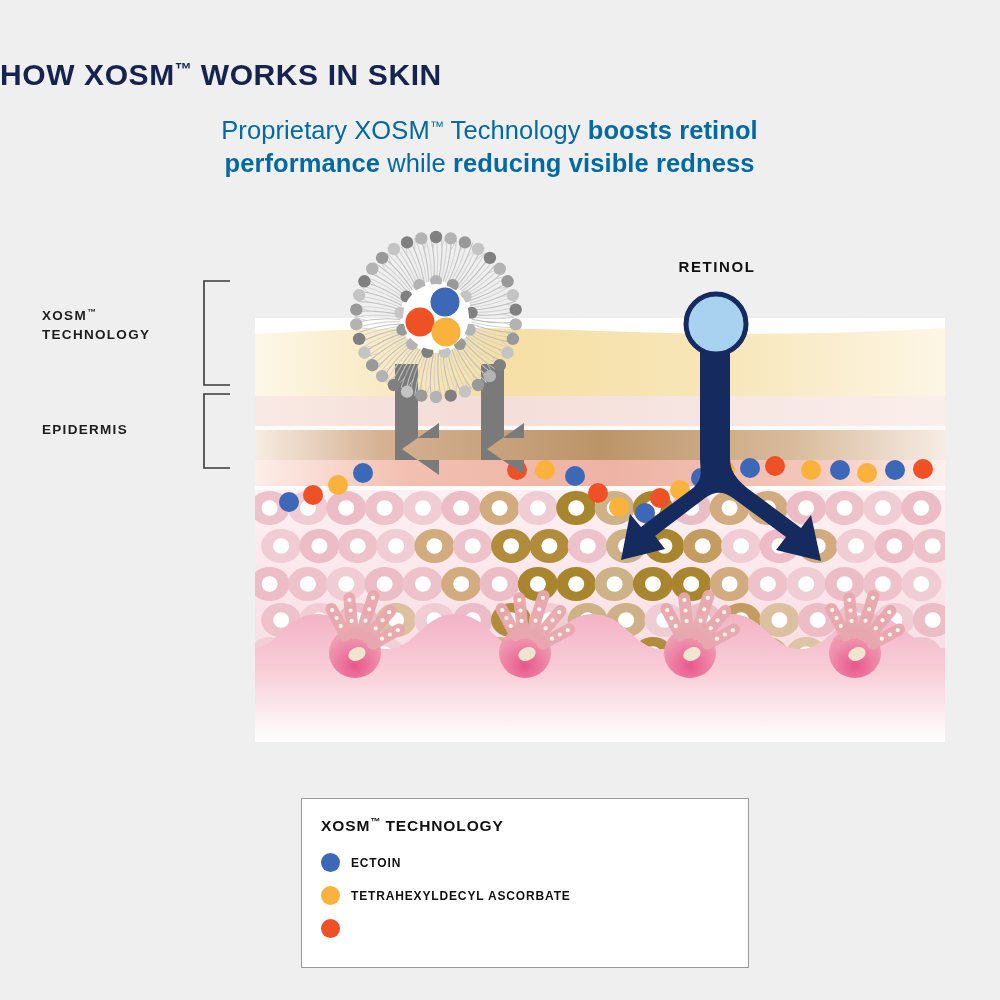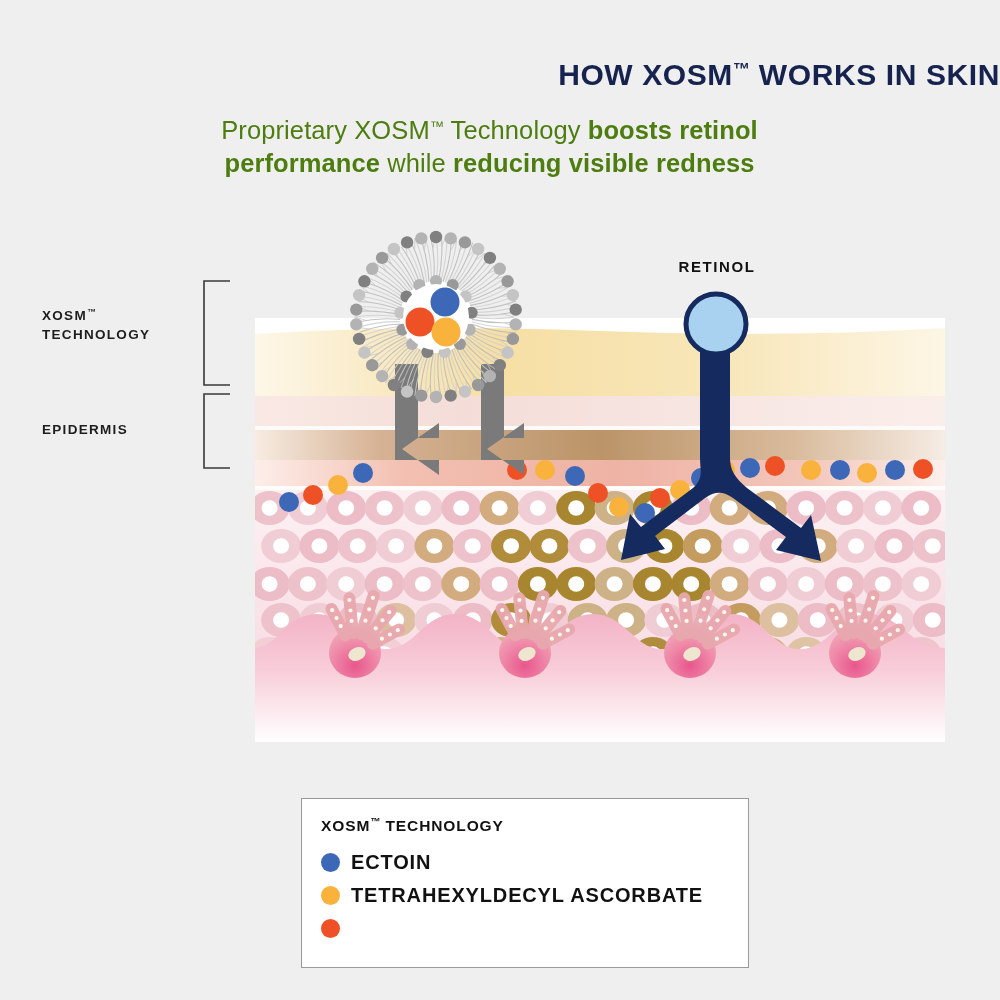--- a/index.html
+++ b/index.html
@@ -21,35 +21,35 @@
     left: 0; top: 0;
     width: 1000px;
     height: 1000px;
   }
 
   
   .title {
     position: absolute;
     left: 0; top: 58px;
     width: 1000px;
-    text-align: right;
+    text-align: left;
     font-size: 30px;
     font-weight: bold;
     letter-spacing: 0.6px;
     color: #16234e;
   }
   .title .tm { font-size: 17px; vertical-align: 10px; letter-spacing: 0; }
 
   .sub {
     position: absolute;
     left: 0;
     width: 979px;
     text-align: center;
     font-size: 25.5px;
-    color: #4d7c0f;
+    color: #0369a1;
     letter-spacing: 0.1px;
   }
   .sub1 { top: 116px; }
   .sub2 { top: 149px; }
   .sub .tm { font-size: 14px; vertical-align: 8px; }
   .sub b { font-weight: bold; }
 
   
   .side-label {
     position: absolute;
@@ -108,21 +108,21 @@
     align-items: center;
     height: 33px;
   }
   .legend-dot {
     width: 19px; height: 19px;
     border-radius: 50%;
     margin-right: 11px;
     flex: 0 0 auto;
   }
   .legend-text {
-    font-size: 20px;
+    font-size: 12px;
     font-weight: bold;
     letter-spacing: 0.85px;
     color: #111;
     white-space: nowrap;
   }
 </style>
 </head>
 <body>
 
 <div id="stage">

